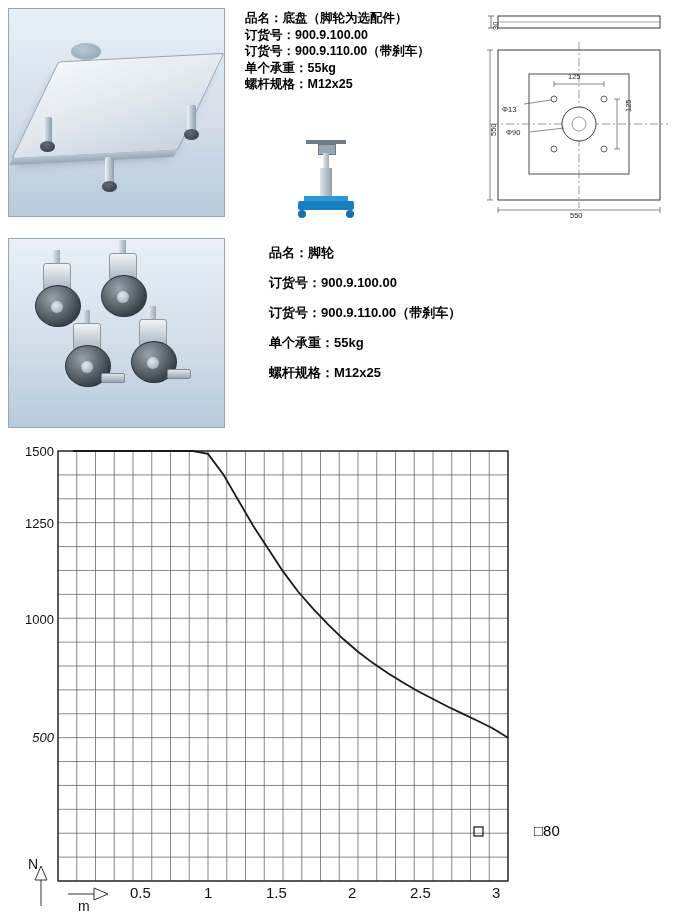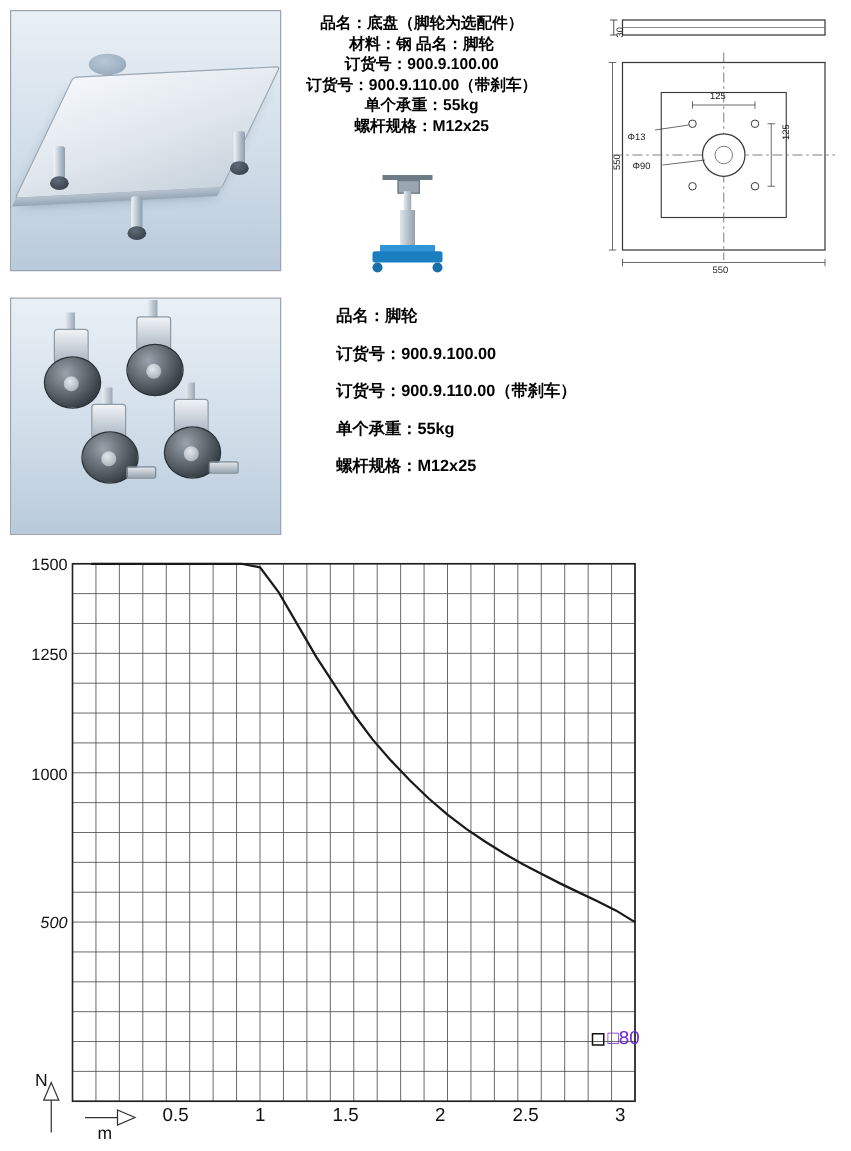--- a/index.html
+++ b/index.html
@@ -42,21 +42,21 @@
       background:radial-gradient(circle at 40% 35%,#e3e8ec,#98a3ad);}
   #cst1{left:22px;top:24px;}
   #cst2{left:88px;top:14px;}
   #cst3{left:52px;top:84px;}
   #cst4{left:118px;top:80px;}
   .brake{position:absolute;left:40px;top:50px;width:22px;height:8px;border-radius:2px;
       background:linear-gradient(180deg,#dfe5ea,#9aa6b2);border:1px solid #7e8a96;}
 
   
   .spec{position:absolute;font-size:12.5px;line-height:16.5px;white-space:nowrap;}
-  #spec-base{left:245px;top:10px;font-weight:bold;text-align:center;}
+  #spec-base{left:245px;top:10px;font-weight:bold;}
   #spec-base .row{height:16.5px;}
   #spec-caster{left:245px;top:238px;font-weight:bold;font-size:13px;line-height:30px;margin-left:24px;}
 
   
   #stand{position:absolute;left:296px;top:140px;width:60px;height:80px;}
   #stand .top{position:absolute;left:10px;top:0;width:40px;height:4px;background:#6d7b87;}
   #stand .clamp{position:absolute;left:22px;top:4px;width:16px;height:9px;background:#9aa6b2;border:1px solid #6d7b87;}
   #stand .col{position:absolute;left:27px;top:13px;width:6px;height:48px;background:linear-gradient(90deg,#e6ebf0,#9fabb6);}
   #stand .col2{position:absolute;left:24px;top:28px;width:12px;height:34px;background:linear-gradient(90deg,#dde4ea,#93a0ac);}
   #stand .foot{position:absolute;left:2px;top:61px;width:56px;height:9px;background:#1a7fc1;border-radius:2px;}
@@ -66,21 +66,21 @@
   
   #tech{position:absolute;left:484px;top:8px;width:188px;height:215px;}
   .dim{position:absolute;font-size:7.5px;color:#222;white-space:nowrap;}
   .dimv{position:absolute;font-size:7.5px;color:#222;white-space:nowrap;transform:rotate(-90deg);transform-origin:left top;}
 
   
   #chart{position:absolute;left:8px;top:436px;width:665px;height:478px;}
   .chartsvg{position:absolute;left:0;top:0;}
   .axlabel{position:absolute;font-size:15px;color:#111;}
   .ylab{position:absolute;font-size:13px;color:#111;text-align:right;width:46px;}
-  .sq80{position:absolute;font-size:15px;color:#6d28d9;}
+  .sq80{position:absolute;font-size:15px;color:#000000;margin-left:48px;}
 </style>
 </head>
 <body>
 
 <div class="page">
 
   <div class="photo" id="photo-base">
     <div class="plate"></div>
     <div class="plate-hole"></div>
     <div class="leg" id="leg1"></div>
@@ -112,21 +112,20 @@
       <div class="stem"></div>
         <div class="fork"></div>
         <div class="wheel"></div>
         <div class="hub"></div>
       <div class="brake"></div>
     </div>
   </div>
 
   <div class="spec" id="spec-base">
     <div class="row">品名：底盘（脚轮为选配件）</div>
-    <div class="row">材料：钢  品名：脚轮</div>
     <div class="row">订货号：900.9.100.00</div>
     <div class="row">订货号：900.9.110.00（带刹车）</div>
     <div class="row">单个承重：55kg</div>
     <div class="row">螺杆规格：M12x25</div>
   </div>
 
   <div id="stand">
     <div class="top"></div>
     <div class="clamp"></div>
     <div class="col"></div>

